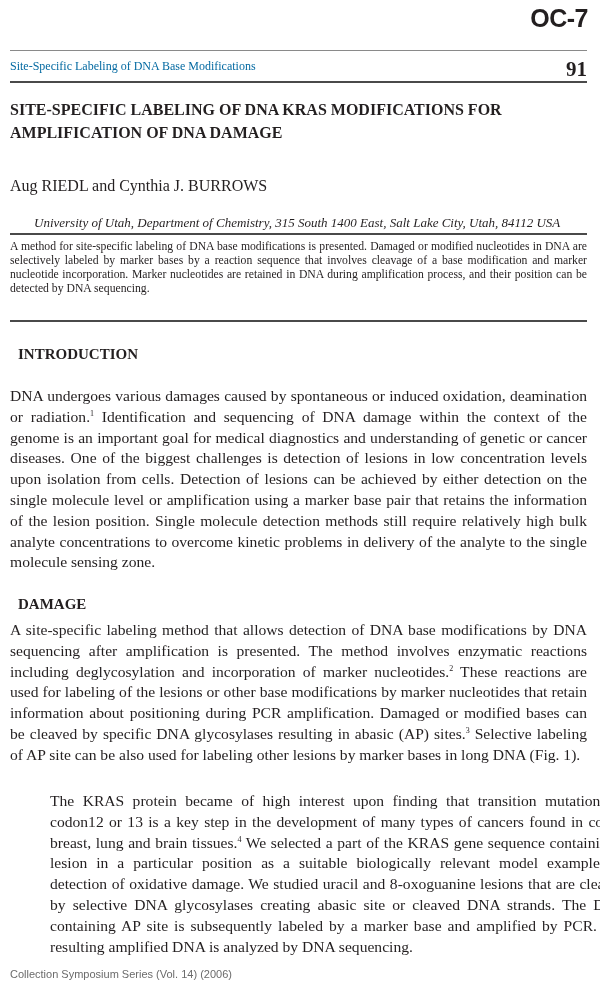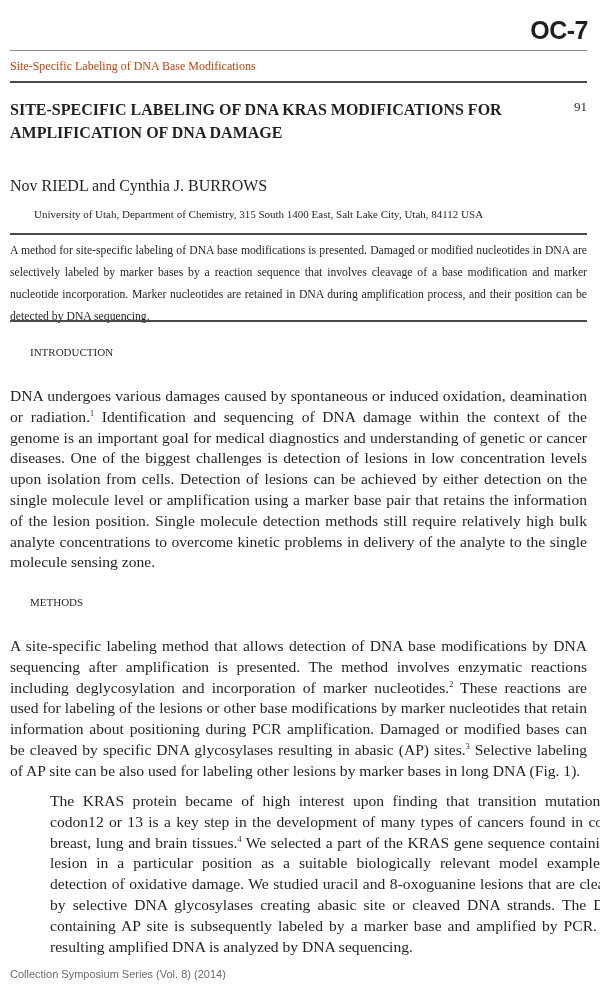--- a/index.html
+++ b/index.html
@@ -2,75 +2,75 @@
 <html><head>
 <meta charset="utf-8">
 <style>
   html, body { margin: 0; padding: 0; background: #ffffff; }
   body {
     width: 600px; height: 998px; position: relative; overflow: hidden;
     font-family: "Liberation Serif", "DejaVu Serif", serif; color: #231f20;
   }
   .abs { position: absolute; }
   #code {
-    right: 12px; top: 16px;
+    right: 12px; top: 4px;
     font-family: "Liberation Sans", "DejaVu Sans", sans-serif;
     font-weight: bold; font-size: 25px; letter-spacing: -0.5px; color: #231f20;
   }
   .rule-thin { left: 10px; width: 577px; top: 50px; height: 0; border-top: 1px solid #8a8a8a; }
-  #running-title { left: 10px; top: 59px; font-size: 12px; color: #c2410c; }
-  #page-number { right: 13px; top: 57px; font-size: 13px; font-weight: normal; margin-top: 42px; }
+  #running-title { left: 10px; top: 59px; font-size: 12px; color: #0369a1; }
+  #page-number { right: 13px; top: 57px; font-size: 21px; font-weight: bold; }
   .rule-thick { left: 10px; width: 577px; top: 81px; height: 0; border-top: 2px solid #4a4a4a; }
   #article-title {
     left: 10px; top: 98px; width: 570px;
     font-size: 16px; font-weight: bold; line-height: 23px; text-transform: none;
   }
   #authors { left: 10px; top: 177px; font-size: 16px; }
-  #affiliation { left: 34px; top: 208px; font-size: 11px; }
+  #affiliation { left: 34px; top: 215px; font-size: 13px; font-style: italic; }
   .rule-abs-top { left: 10px; width: 577px; top: 233px; border-top: 2px solid #4a4a4a; }
   #abstract {
     left: 10px; top: 240px; width: 577px;
-    font-size: 11.7px; line-height: 22px; text-align: justify;
+    font-size: 11.7px; line-height: 14px; text-align: justify;
   }
   .rule-abs-bot { left: 10px; width: 577px; top: 320px; border-top: 2px solid #4a4a4a; }
-  .section-heading { left: 30px; font-size: 11px; font-weight: normal; }
+  .section-heading { left: 18px; font-size: 15px; font-weight: bold; }
   #intro-heading { top: 346px; }
   #methods-heading { top: 596px; }
   .body-para {
     left: 10px; width: 577px;
     font-size: 15.6px; line-height: 20.8px; text-align: justify;
   }
   #intro-para { top: 386px; }
-  #methods-para-1 { top: 636px; }
+  #methods-para-1 { top: 620px; }
   #methods-para-2 { top: 791px; margin-left: 40px; }
   sup { font-size: 8px; vertical-align: 6px; line-height: 0; }
   #footer {
     left: 10px; top: 968px;
     font-family: "Liberation Sans", "DejaVu Sans", sans-serif;
     font-size: 11px; color: #6b6b6b;
   }
 </style>
 </head>
 <body>
 
 <div id="code" class="abs">OC-7</div>
 
 <div class="abs rule-thin"></div>
 <div id="running-title" class="abs">Site-Specific Labeling of DNA Base Modifications</div>
 <div id="page-number" class="abs">91</div>
 <div class="abs rule-thick"></div>
 
 <div id="article-title" class="abs">SITE-SPECIFIC LABELING OF DNA KRAS MODIFICATIONS FOR AMPLIFICATION OF DNA DAMAGE</div>
-<div id="authors" class="abs">Nov RIEDL and Cynthia J. BURROWS</div>
+<div id="authors" class="abs">Aug RIEDL and Cynthia J. BURROWS</div>
 <div id="affiliation" class="abs">University of Utah, Department of Chemistry, 315 South 1400 East, Salt Lake City, Utah, 84112 USA</div>
 
 <div class="abs rule-abs-top"></div>
 <div id="abstract" class="abs">A method for site-specific labeling of DNA base modifications is presented. Damaged or modified nucleotides in DNA are selectively labeled by marker bases by a reaction sequence that involves cleavage of a base modification and marker nucleotide incorporation. Marker nucleotides are retained in DNA during amplification process, and their position can be detected by DNA sequencing.</div>
 <div class="abs rule-abs-bot"></div>
 
 <div id="intro-heading" class="abs section-heading">INTRODUCTION</div>
 <div id="intro-para" class="abs body-para"><span>DNA undergoes various damages caused by spontaneous or induced oxidation, deamination or radiation.</span><sup>1</sup><span> Identification and sequencing of DNA damage within the context of the genome is an important goal for medical diagnostics and understanding of genetic or cancer diseases. One of the biggest challenges is detection of lesions in low concentration levels upon isolation from cells. Detection of lesions can be achieved by either detection on the single molecule level or amplification using a marker base pair that retains the information of the lesion position. Single molecule detection methods still require relatively high bulk analyte concentrations to overcome kinetic problems in delivery of the analyte to the single molecule sensing zone.</span></div>
 
-<div id="methods-heading" class="abs section-heading">METHODS</div>
+<div id="methods-heading" class="abs section-heading">DAMAGE</div>
 <div id="methods-para-1" class="abs body-para"><span>A site-specific labeling method that allows detection of DNA base modifications by DNA sequencing after amplification is presented. The method involves enzymatic reactions including deglycosylation and incorporation of marker nucleotides.</span><sup>2</sup><span> These reactions are used for labeling of the lesions or other base modifications by marker nucleotides that retain information about positioning during PCR amplification. Damaged or modified bases can be cleaved by specific DNA glycosylases resulting in abasic (AP) sites.</span><sup>3</sup><span> Selective labeling of AP site can be also used for labeling other lesions by marker bases in long DNA (Fig. 1).</span></div>
 <div id="methods-para-2" class="abs body-para"><span>The KRAS protein became of high interest upon finding that transition mutations in codon12 or 13 is a key step in the development of many types of cancers found in colon, breast, lung and brain tissues.</span><sup>4</sup><span> We selected a part of the KRAS gene sequence containing a lesion in a particular position as a suitable biologically relevant model example for detection of oxidative damage. We studied uracil and 8-oxoguanine lesions that are cleaved by selective DNA glycosylases creating abasic site or cleaved DNA strands. The DNA containing AP site is subsequently labeled by a marker base and amplified by PCR. The resulting amplified DNA is analyzed by DNA sequencing.</span></div>
 
-<div id="footer" class="abs">Collection Symposium Series (Vol. 8) (2014)</div>
+<div id="footer" class="abs">Collection Symposium Series (Vol. 14) (2006)</div>
 
 </body></html>

